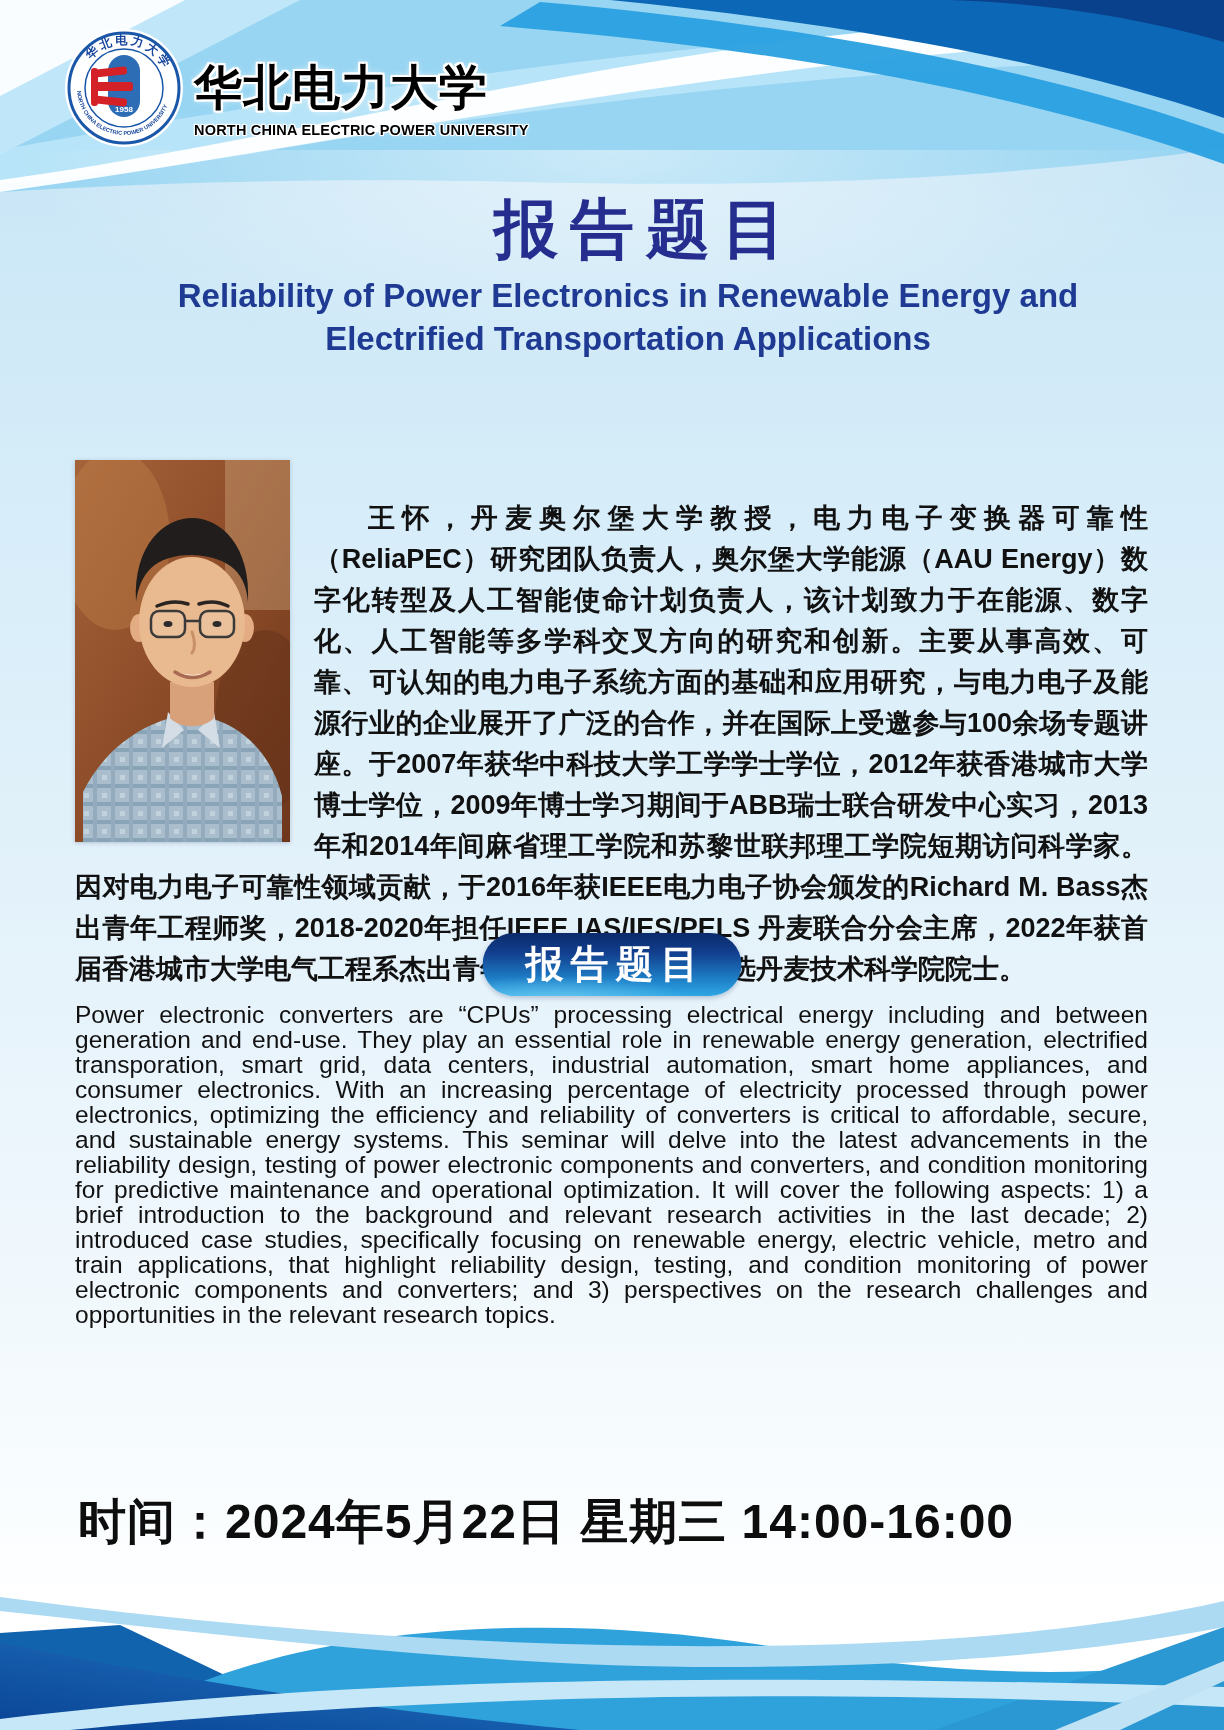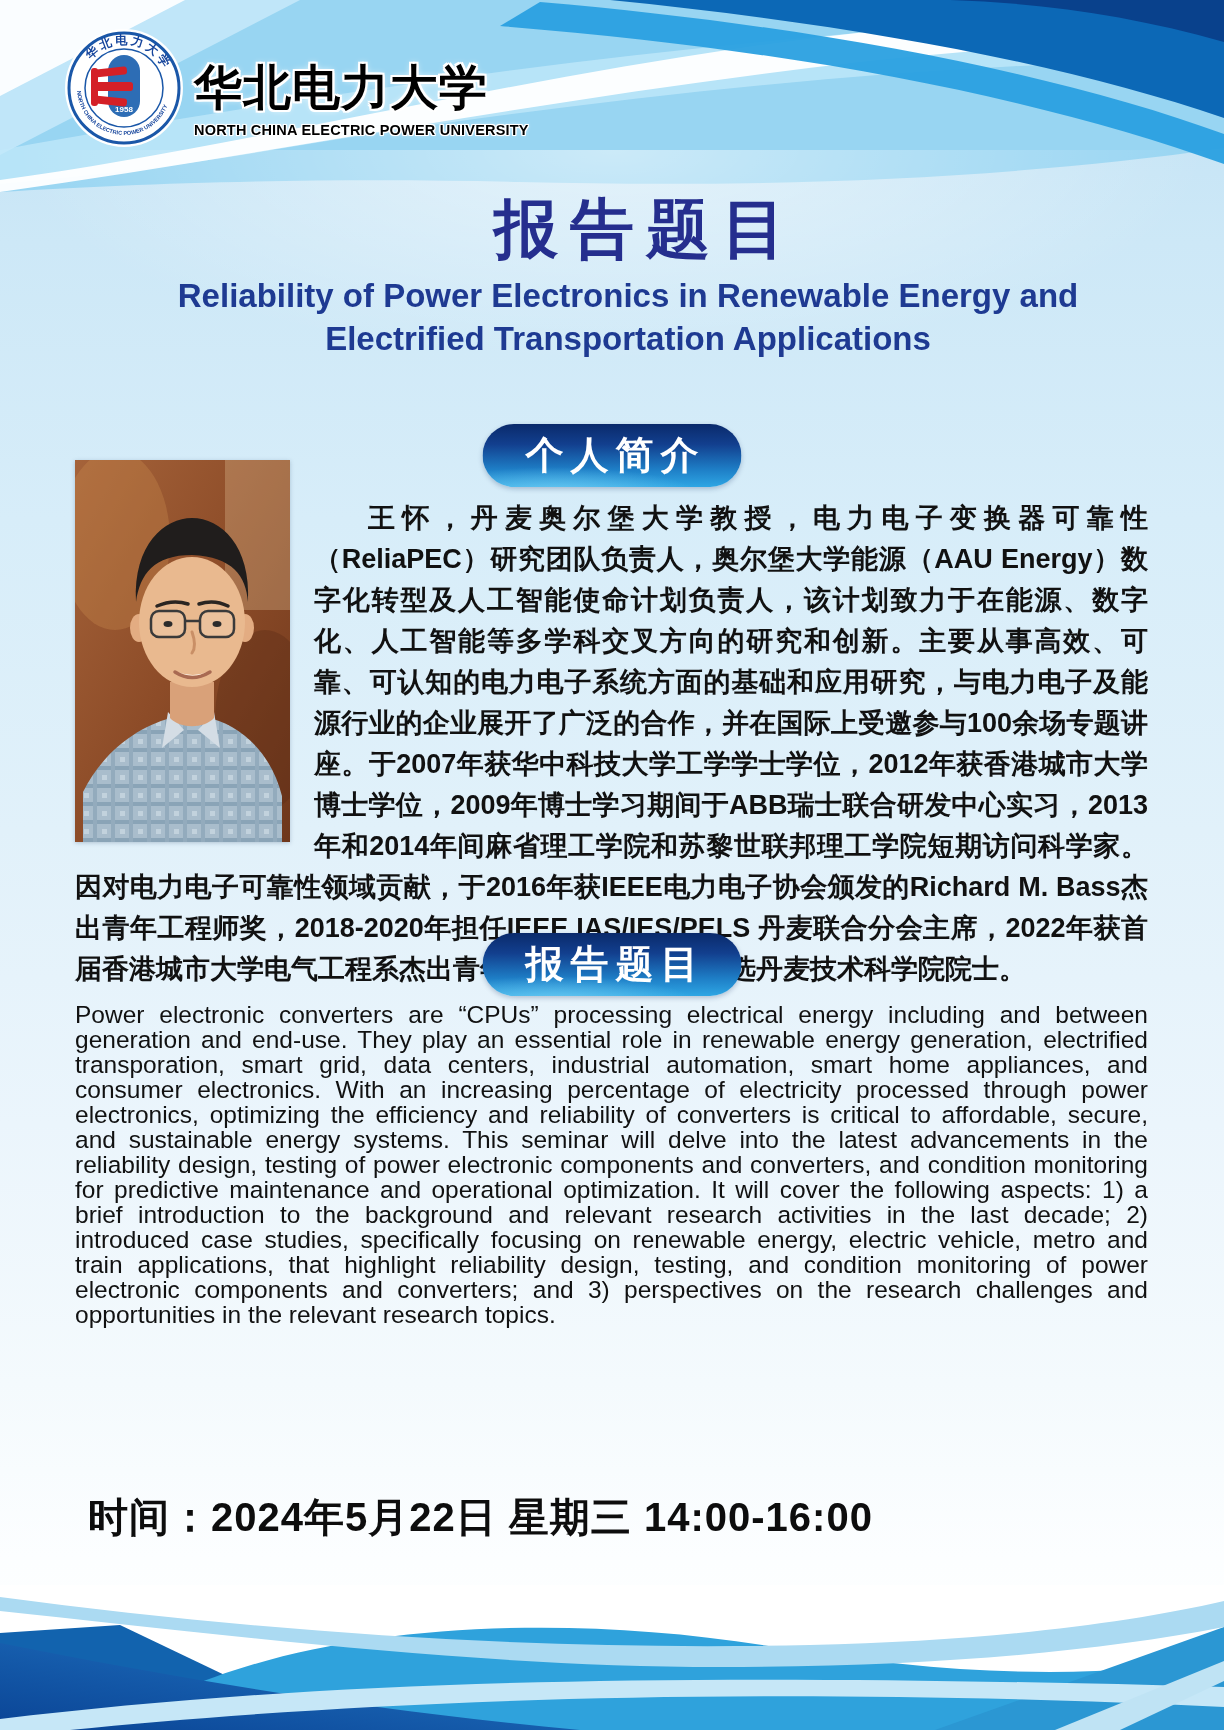--- a/index.html
+++ b/index.html
@@ -31,21 +31,21 @@
     box-shadow:0 2px 5px rgba(10,40,90,.25);}
   .badge-bio{top:424px;}
   .badge-abs{top:933px;}
   .bio-block{position:absolute;top:460px;left:75px;width:1073px;}
   .photo{float:left;width:215px;height:382px;margin:0 24px 8px 0;box-shadow:0 1px 4px rgba(30,60,100,.25);}
   .photo svg{display:block;}
   .bio-text{margin:0;padding-top:38px;font-size:27px;line-height:41px;color:#111;
     text-align:justify;text-indent:2em;font-weight:bold;}
   .abs-text{position:absolute;top:1002px;left:75px;width:1073px;margin:0;
     font-size:24.5px;line-height:25px;color:#111;text-align:justify;}
-  .meta-row{position:absolute;left:88px;font-size:40px;font-weight:900;color:#0d0d0d;letter-spacing:1px;}
+  .meta-row{position:absolute;left:78px;font-size:48px;font-weight:900;color:#0d0d0d;letter-spacing:1px;}
   .meta-time{top:1490px;}
   .meta-loc{top:1548px;}
 </style>
 </head>
 <body>
 
 <div class="poster">
 
   <svg class="deco deco-header" viewBox="0 0 1224 195" preserveAspectRatio="none">
     <path d="M0,0 H1224 V148 C1000,180 760,188 520,182 C330,177 140,183 0,192 Z" fill="#98d5f2"></path>
@@ -88,21 +88,20 @@
     <div class="univ-cn">华北电力大学</div>
     <div class="univ-en">NORTH CHINA ELECTRIC POWER UNIVERSITY</div>
   </div>
 
   <div class="title-cn">报告题目</div>
   <div class="title-en">
     <div>Reliability of Power Electronics in Renewable Energy and</div>
     <div>Electrified Transportation Applications</div>
   </div>
 
-  <div class="badge badge-bio">个人简介</div>
 
   <div class="bio-block">
     <div class="photo">
       <svg viewBox="0 0 215 382" width="215" height="382">
         <defs>
           <linearGradient id="pbg" x1="0" y1="0" x2="1" y2="1">
             <stop offset="0" stop-color="#a5633a"></stop>
             <stop offset="0.5" stop-color="#8d4c28"></stop>
             <stop offset="1" stop-color="#6e371c"></stop>
           </linearGradient>

